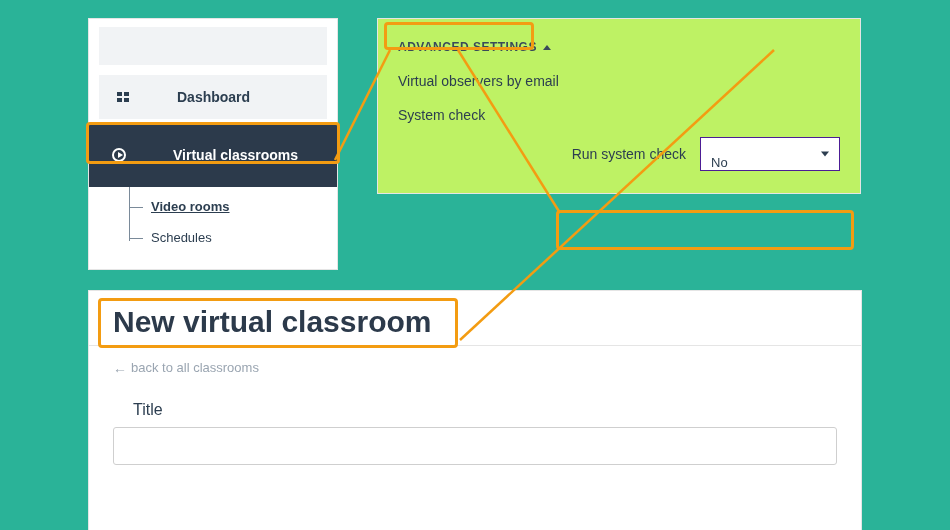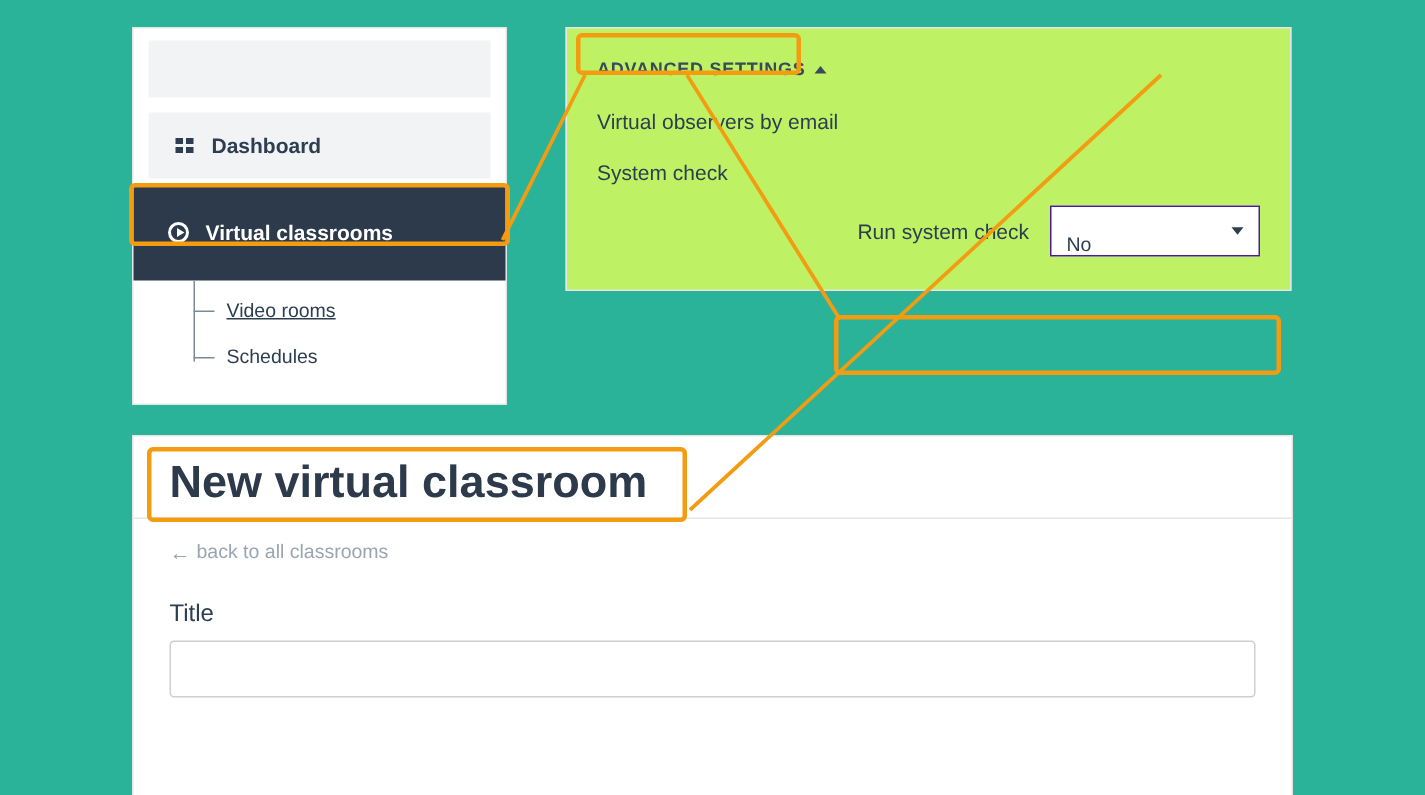--- a/index.html
+++ b/index.html
@@ -28,20 +28,21 @@
     .sidebar-item {
       display: flex;
       align-items: center;
       padding: 14px 16px;
       font-size: 14px;
       font-weight: 700;
       color: #2c3e50;
       background: #f1f3f5;
       margin: 0 10px 4px 10px;
       cursor: pointer;
+      gap: 36px;
     }
     .sidebar-item.active {
       background: #2c3a4b;
       color: #fff;
       margin: 0;
       padding: 24px 22px;
     }
     .sidebar-item .icon {
       width: 16px;
       height: 16px;
@@ -104,21 +105,21 @@
     }
     .sub-item::before {
       content: "";
       position: absolute;
       left: 0;
       top: 50%;
       width: 14px;
       height: 1px;
       background: #7a8a99;
     }
-    .sub-item.underline { text-decoration: underline; font-weight: 400; }
+    .sub-item.underline { text-decoration: underline; font-weight: 700; }
     
     .settings-panel {
       position: absolute;
       left: 377px;
       top: 18px;
       width: 484px;
       background: #bef264;
       border: 1px solid #e5e5e5;
       padding: 18px 20px 22px 20px;
     }
@@ -223,20 +224,21 @@
     }
     .arrow-left {
       display: inline-block;
       font-size: 14px;
       line-height: 1;
     }
     .title-label {
       font-size: 16px;
       color: #2c3e50;
       margin-bottom: 8px;
+      margin-left: 20px;
     }
     .title-input {
       width: 100%;
       height: 38px;
       border: 1px solid #cfcfcf;
       border-radius: 3px;
       padding: 0 10px;
       font-size: 14px;
     }
     

